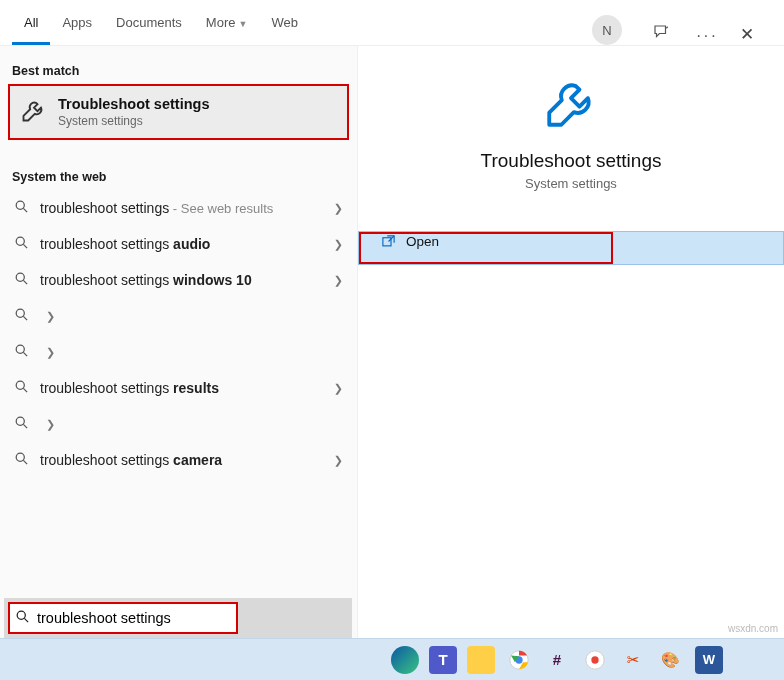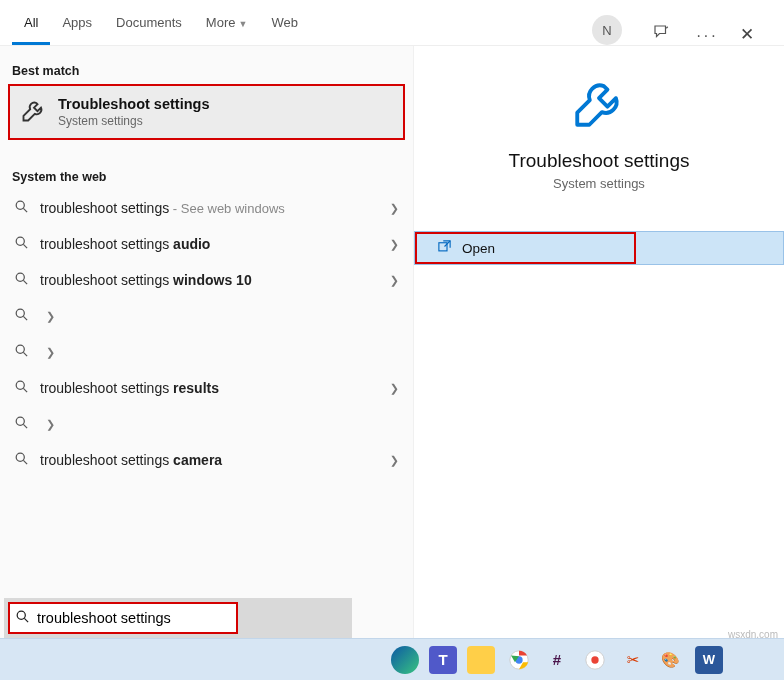--- a/index.html
+++ b/index.html
@@ -7,49 +7,49 @@
   .tabs { display: flex; align-items: flex-end; height: 46px; padding: 0 12px; border-bottom: 1px solid #eee; }
   .tab { font-size: 13px; color: #555; padding: 0 12px; height: 44px; line-height: 44px; cursor: pointer; }
   .tab.active { color: #1a1a1a; border-bottom: 3px solid #0078d4; font-weight: 500; }
   .tab .chev { font-size: 9px; margin-left: 3px; color: #888; }
   .tabs-spacer { flex: 1; }
   .avatar { width: 30px; height: 30px; border-radius: 50%; background: #e5e5e5; color: #555; font-size: 13px; display: flex; align-items: center; justify-content: center; margin-right: 18px; }
   .hdr-icon { width: 20px; color: #555; margin: 0 12px; font-size: 16px; }
   .dots { letter-spacing: 2px; }
   .close-x { font-size: 17px; color: #444; }
   .body { display: flex; height: 592px; }
-  .left { width: 414px; background: #fafafa; position: relative; border-right: 1px solid #f0f0f0; }
+  .left { width: 358px; background: #fafafa; position: relative; border-right: 1px solid #f0f0f0; }
   .section-label { font-size: 12.5px; font-weight: 600; color: #1a1a1a; padding: 18px 12px 6px 12px; }
   .best { margin: 0 8px 12px 8px; padding: 10px 10px; background: #ececec; border: 2.5px solid #d40000; display: flex; align-items: center; gap: 10px; }
   .best-icon svg { width: 28px; height: 28px; }
   .best-title { font-size: 14.5px; font-weight: 600; color: #111; }
   .best-sub { font-size: 12px; color: #666; margin-top: 2px; }
   .web-item { display: flex; align-items: center; height: 36px; padding: 0 14px; cursor: pointer; }
   .web-item .sicon { width: 16px; color: #666; margin-right: 10px; flex-shrink: 0; }
   .web-item .txt { font-size: 14px; color: #222; flex: 1; white-space: nowrap; overflow: hidden; text-overflow: ellipsis; }
   .web-item .suffix { color: #888; font-size: 13px; }
   .web-item .chev { color: #777; font-size: 11px; margin-left: 6px; }
   .search-wrap { position: absolute; left: 4px; bottom: 0; width: 348px; height: 40px; background: #d9d9d9; display: flex; align-items: center; padding: 4px; }
   .search-box { flex: 1; height: 32px; background: #fff; border: 2.5px solid #d40000; display: flex; align-items: center; padding: 0 5px; max-width: 230px; }
   .search-box .sicon { width: 16px; color: #333; margin-right: 6px; }
   .search-input { border: none; outline: none; font-size: 14.5px; flex: 1; background: transparent; }
   .right { flex: 1; display: flex; flex-direction: column; align-items: center; }
   .preview-icon { margin-top: 28px; }
   .preview-icon svg { width: 58px; height: 58px; }
   .preview-title { font-size: 19px; color: #111; margin-top: 14px; }
   .preview-sub { font-size: 13px; color: #666; margin-top: 4px; }
   .action-row { margin-top: 40px; width: 100%; height: 34px; display: flex; border: 1px solid #99c2e8; }
-  .action-left { width: 60%; background: #cce4f7; display: flex; align-items: center; border: 2.5px solid #d40000; padding-left: 20px; gap: 10px; }
+  .action-left { width: 60%; background: #cce4f7; display: flex; border: 2.5px solid #d40000; padding-left: 20px; gap: 10px; }
   .action-left .oicon svg { width: 15px; height: 15px; }
   .action-left .olabel { font-size: 13.5px; color: #111; }
   .action-right { flex: 1; background: #cce4f7; }
   .taskbar { height: 42px; background: #d7e6f4; display: flex; align-items: center; padding: 0 6px; gap: 10px; border-top: 1px solid #c2d6ea; }
   .tb-spacer { width: 375px; }
   .tb-icon { width: 28px; height: 28px; border-radius: 4px; display: flex; align-items: center; justify-content: center; font-size: 15px; }
-  .watermark { position: absolute; right: 6px; bottom: 40px; font-size: 10px; color: #bbb; }
+  .watermark { position: absolute; right: 6px; bottom: 46px; font-size: 10px; color: #bbb; }
 </style>
 </head>
 <body>
 
 <div class="tabs">
   <div class="tab active">All</div>
   <div class="tab">Apps</div>
   <div class="tab">Documents</div>
   <div class="tab"><span>More</span><span class="chev">▼</span></div>
   <div class="tab">Web</div>
@@ -81,21 +81,21 @@
       </div>
     </div>
 
     <div class="section-label">System the web</div>
     <div id="web-list">
         <div class="web-item">
           <span class="sicon"><svg viewBox="0 0 24 24" width="15" height="15" fill="none" stroke="#555" stroke-width="2">
               <circle cx="10" cy="10" r="6.5"></circle>
               <line x1="15" y1="15" x2="21" y2="21"></line>
             </svg></span>
-          <span class="txt">troubleshoot settings<b></b><span class="suffix"> - See web windows</span></span>
+          <span class="txt">troubleshoot settings<b></b><span class="suffix"> - See web results</span></span>
           <span class="chev">❯</span>
         </div>
         <div class="web-item">
           <span class="sicon"><svg viewBox="0 0 24 24" width="15" height="15" fill="none" stroke="#555" stroke-width="2">
               <circle cx="10" cy="10" r="6.5"></circle>
               <line x1="15" y1="15" x2="21" y2="21"></line>
             </svg></span>
           <span class="txt">troubleshoot settings <b>audio</b><span class="suffix"></span></span>
           <span class="chev">❯</span>
         </div>

